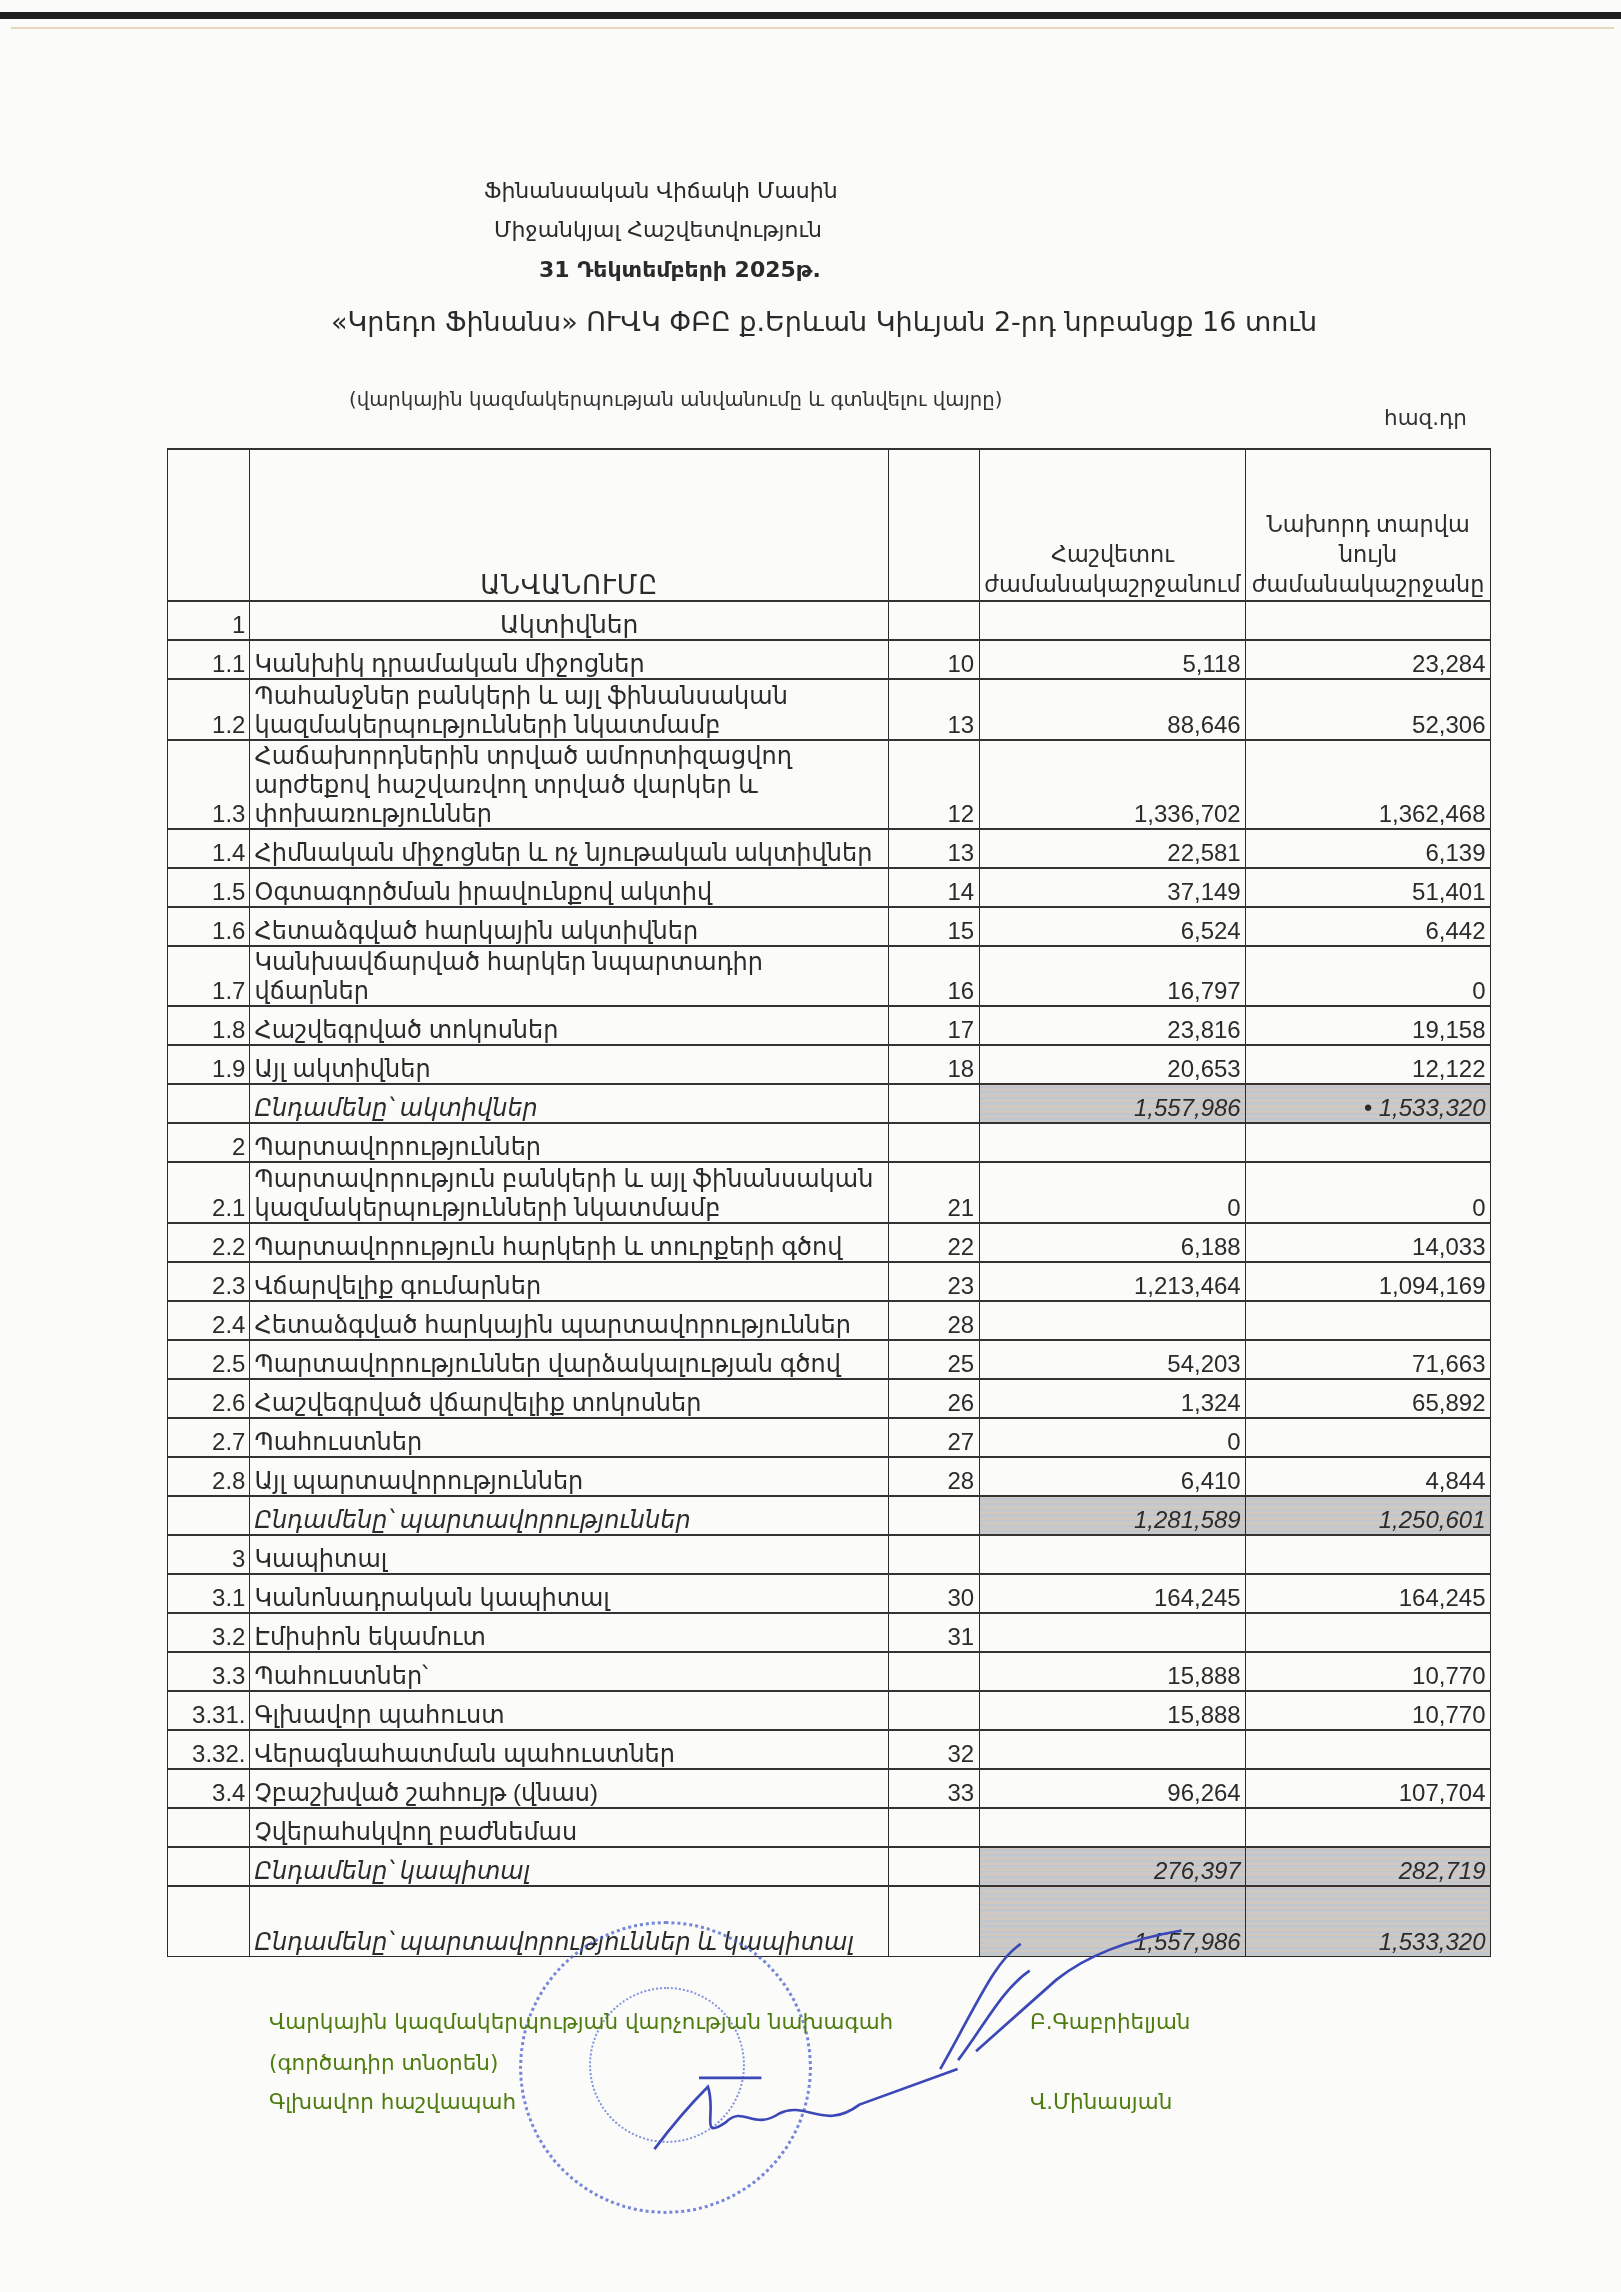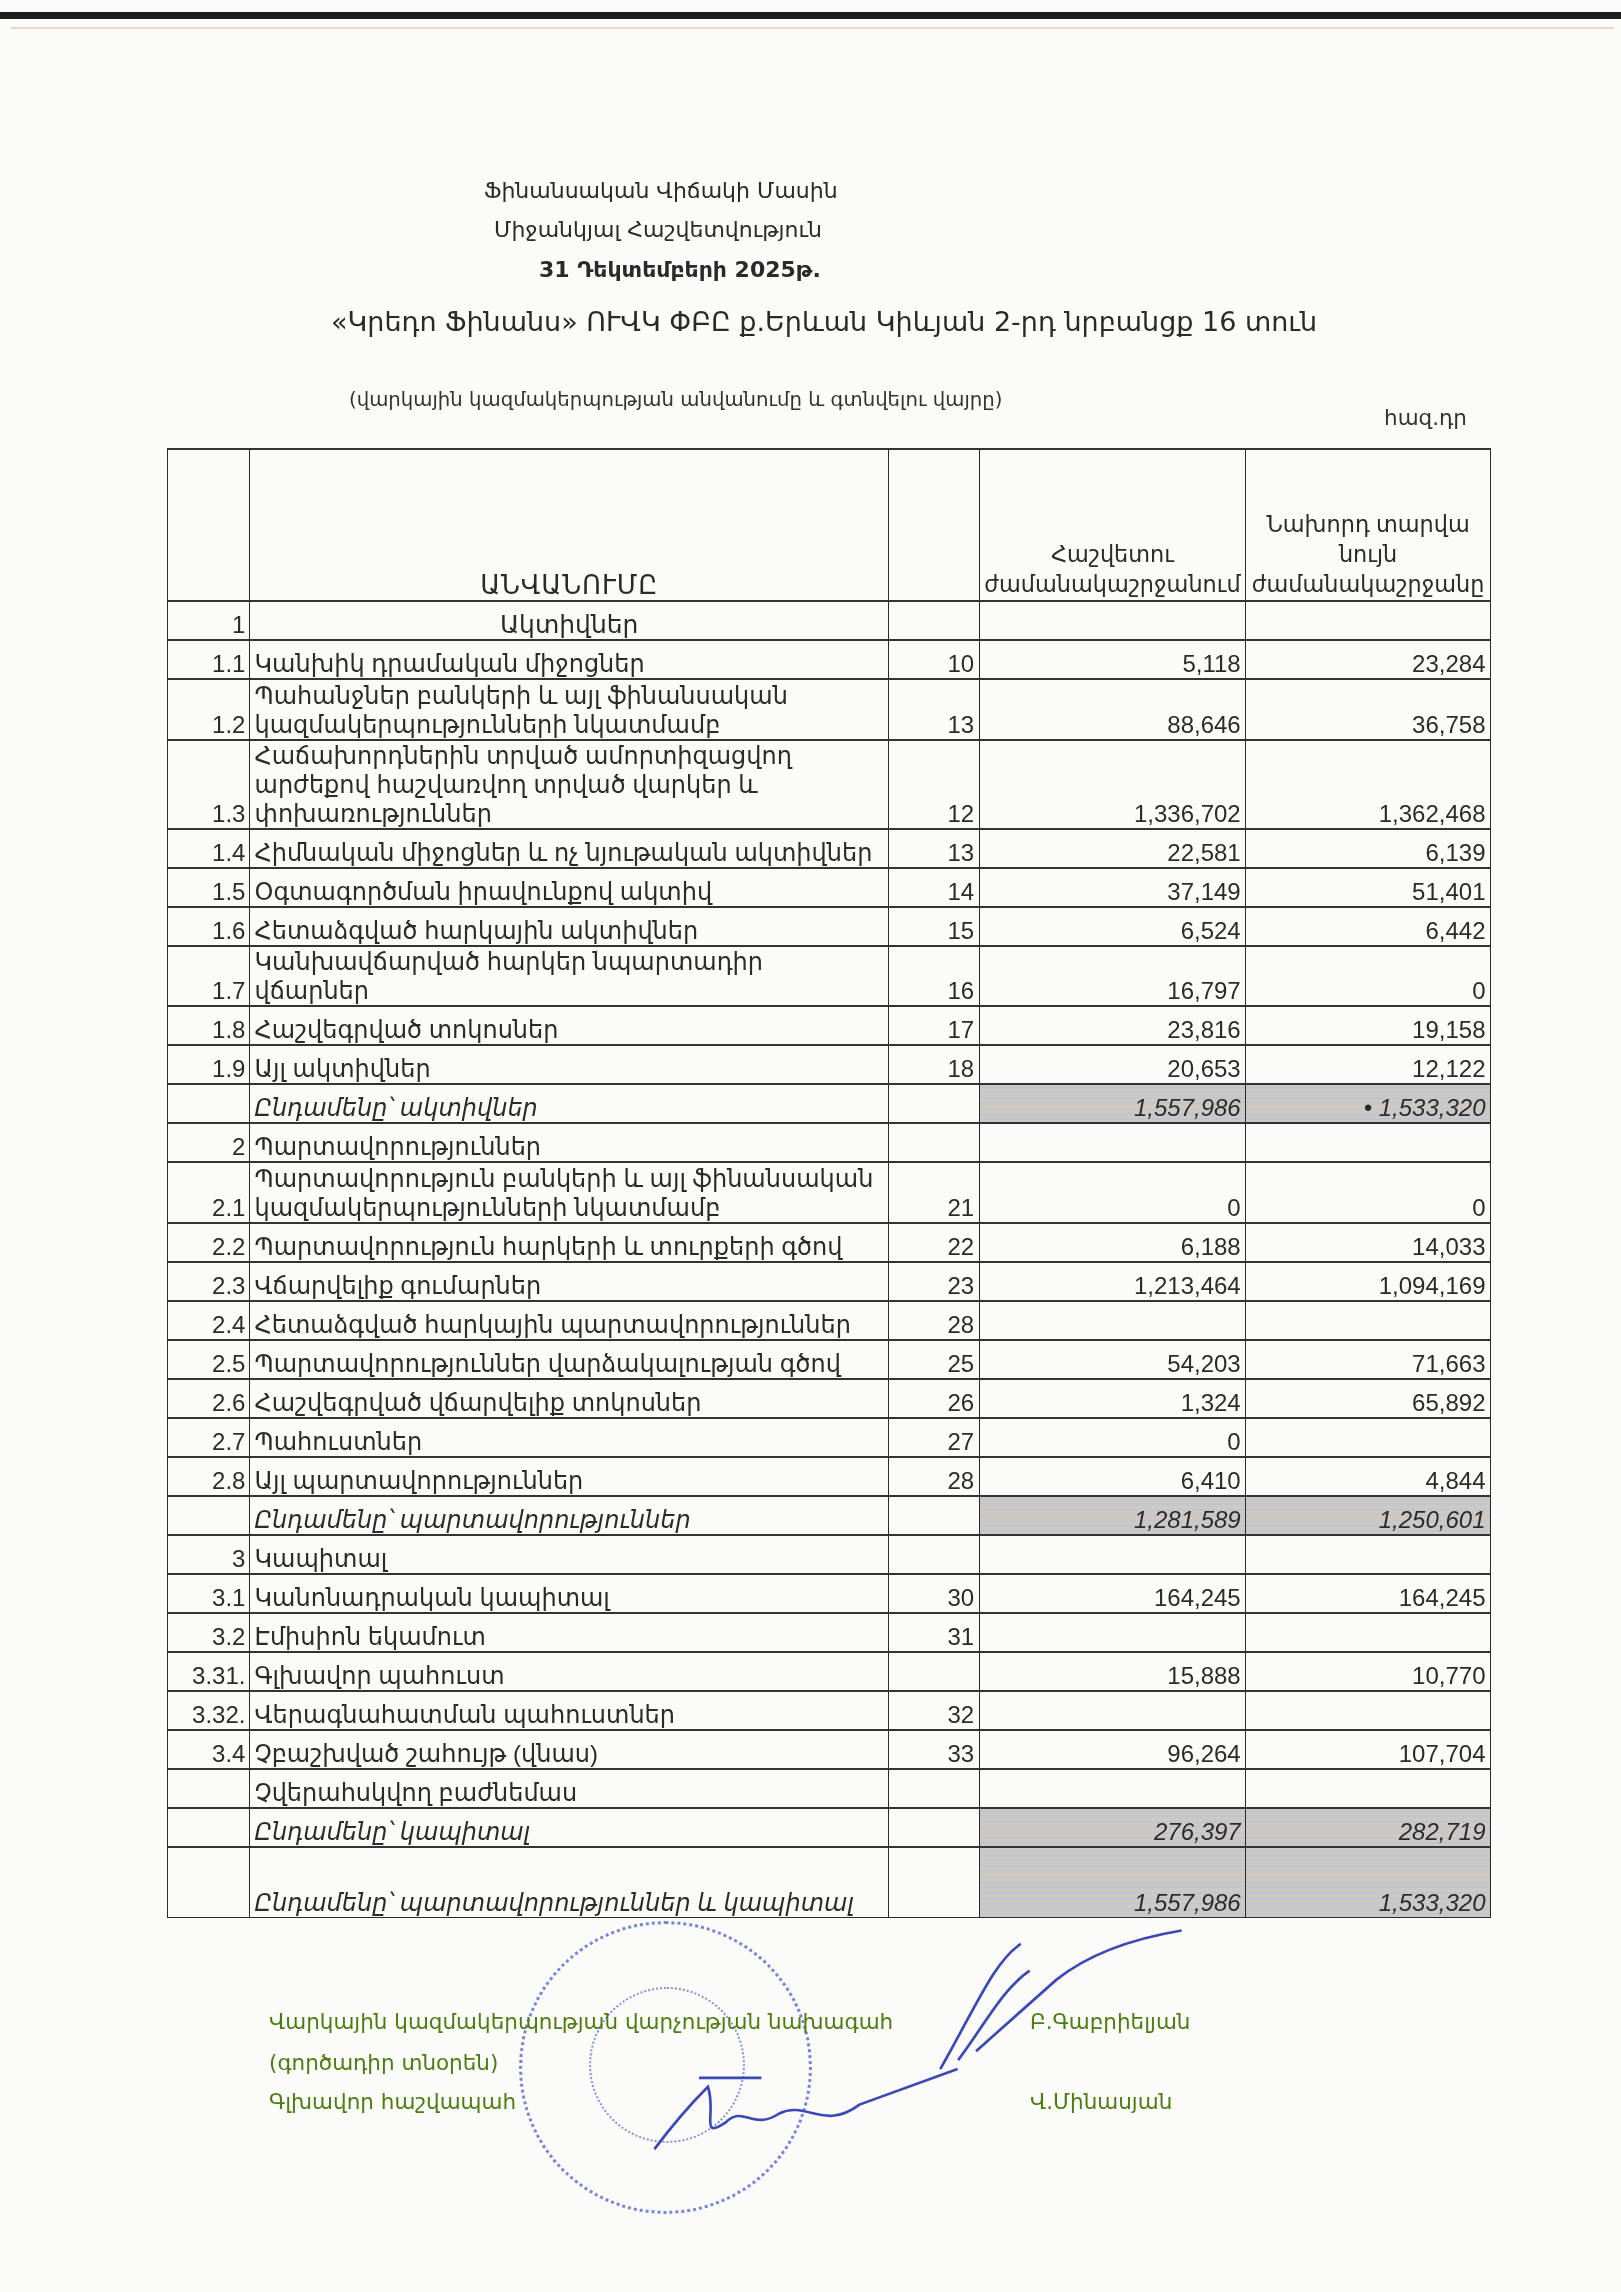--- a/index.html
+++ b/index.html
@@ -92,21 +92,21 @@
         <td class="c-name">Կանխիկ դրամական միջոցներ</td>
         <td class="c-note">10</td>
         <td class="c-cur">5,118</td>
         <td class="c-prev">23,284</td>
       </tr>
       <tr class="r2">
         <td class="c-no">1.2</td>
         <td class="c-name">Պահանջներ բանկերի և այլ ֆինանսական կազմակերպությունների նկատմամբ</td>
         <td class="c-note">13</td>
         <td class="c-cur">88,646</td>
-        <td class="c-prev">36,758</td>
+        <td class="c-prev">52,306</td>
       </tr>
       <tr class="r2">
         <td class="c-no">1.3</td>
         <td class="c-name">Հաճախորդներին տրված ամորտիզացվող արժեքով հաշվառվող տրված վարկեր և փոխառություններ</td>
         <td class="c-note">12</td>
         <td class="c-cur">1,336,702</td>
         <td class="c-prev">1,362,468</td>
       </tr>
       <tr class="r1">
         <td class="c-no">1.4</td>
@@ -242,20 +242,27 @@
         <td class="c-prev">164,245</td>
       </tr>
       <tr class="r1">
         <td class="c-no">3.2</td>
         <td class="c-name">Էմիսիոն եկամուտ</td>
         <td class="c-note">31</td>
         <td class="c-cur"></td>
         <td class="c-prev"></td>
       </tr>
       <tr class="r1">
+        <td class="c-no">3.3</td>
+        <td class="c-name">Պահուստներ՝</td>
+        <td class="c-note"></td>
+        <td class="c-cur">15,888</td>
+        <td class="c-prev">10,770</td>
+      </tr>
+      <tr class="r1">
         <td class="c-no">3.31.</td>
         <td class="c-name">Գլխավոր պահուստ</td>
         <td class="c-note"></td>
         <td class="c-cur">15,888</td>
         <td class="c-prev">10,770</td>
       </tr>
       <tr class="r1">
         <td class="c-no">3.32.</td>
         <td class="c-name">Վերագնահատման պահուստներ</td>
         <td class="c-note">32</td>

